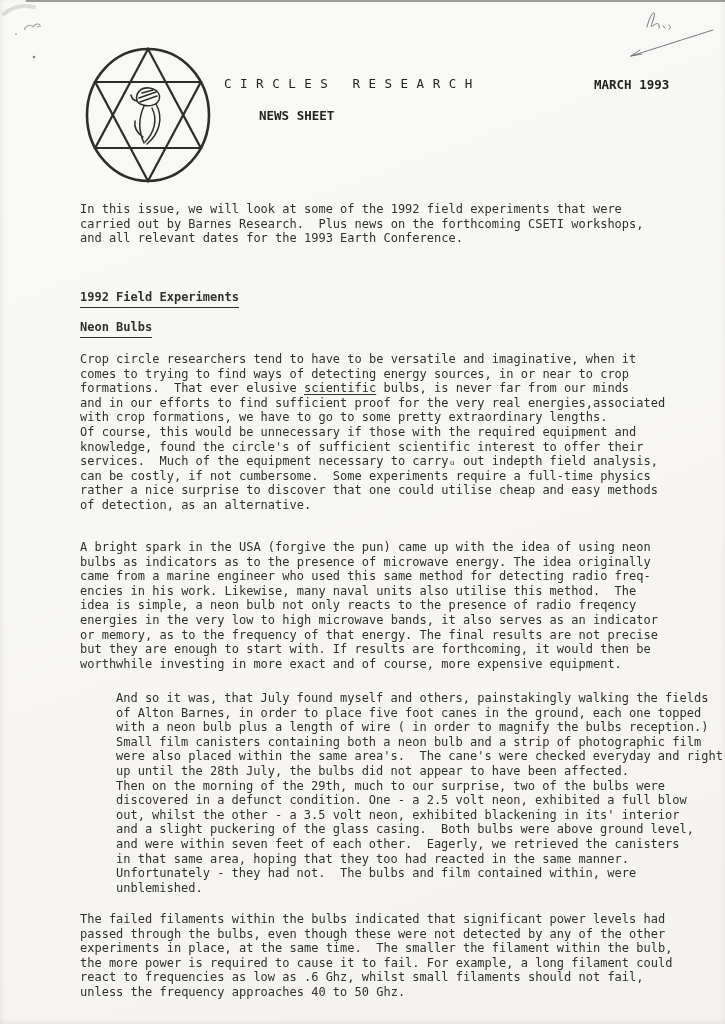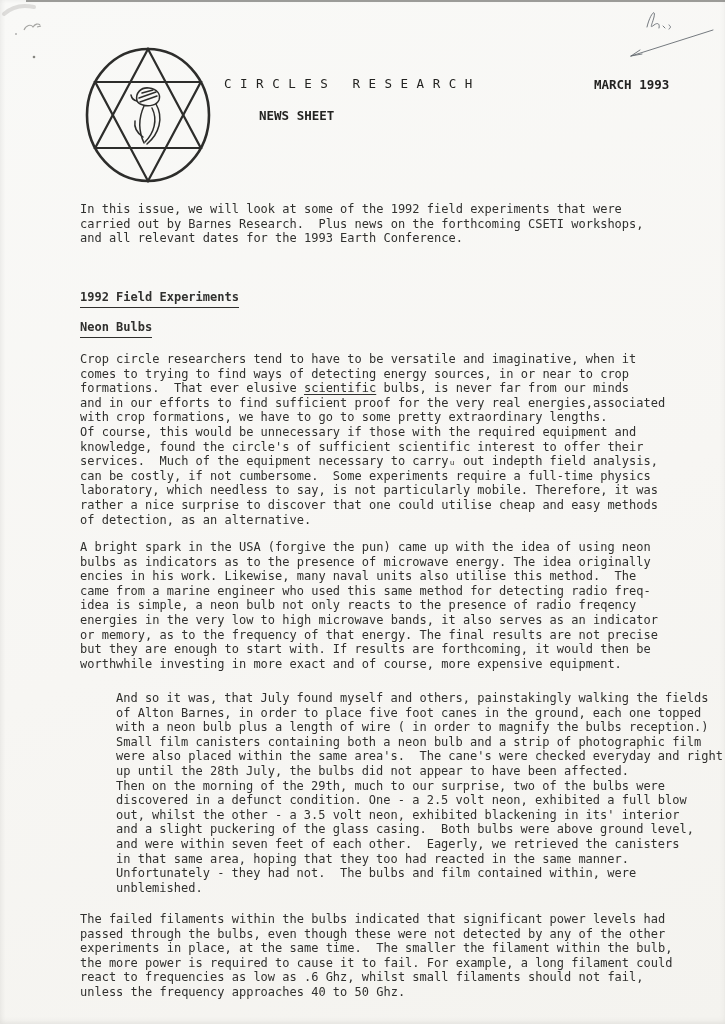--- a/index.html
+++ b/index.html
@@ -105,29 +105,28 @@
   <div class="block p1">
       <div class="tline"><span>Crop circle researchers tend to have to be versatile and imaginative, when it</span></div>
       <div class="tline"><span>comes to trying to find ways of detecting energy sources, in or near to crop</span></div>
       <div class="tline"><span>formations.  That ever elusive </span><span class="u">scientific</span><span> bulbs, is never far from our minds</span></div>
       <div class="tline"><span>and in our efforts to find sufficient proof for the very real energies,associated</span></div>
       <div class="tline"><span>with crop formations, we have to go to some pretty extraordinary lengths.</span></div>
       <div class="tline"><span>Of course, this would be unnecessary if those with the required equipment and</span></div>
       <div class="tline"><span>knowledge, found the circle's of sufficient scientific interest to offer their</span></div>
       <div class="tline"><span>services.  Much of the equipment necessary to carryᵤ out indepth field analysis,</span></div>
       <div class="tline"><span>can be costly, if not cumbersome.  Some experiments require a full-time physics</span></div>
-      <div class="tline"><span>laboratory, which needless to say, is not particularly mobile. Therefore, it was</span></div>
       <div class="tline"><span>rather a nice surprise to discover that one could utilise cheap and easy methods</span></div>
       <div class="tline"><span>of detection, as an alternative.</span></div>
     </div>
   <div class="block p2">
       <div class="tline"><span>A bright spark in the USA (forgive the pun) came up with the idea of using neon</span></div>
       <div class="tline"><span>bulbs as indicators as to the presence of microwave energy. The idea originally</span></div>
+      <div class="tline"><span>came from a marine engineer who used this same method for detecting radio freq-</span></div>
       <div class="tline"><span>encies in his work. Likewise, many naval units also utilise this method.  The</span></div>
-      <div class="tline"><span>came from a marine engineer who used this same method for detecting radio freq-</span></div>
       <div class="tline"><span>idea is simple, a neon bulb not only reacts to the presence of radio freqency</span></div>
       <div class="tline"><span>energies in the very low to high microwave bands, it also serves as an indicator</span></div>
       <div class="tline"><span>or memory, as to the frequency of that energy. The final results are not precise</span></div>
       <div class="tline"><span>but they are enough to start with. If results are forthcoming, it would then be</span></div>
       <div class="tline"><span>worthwhile investing in more exact and of course, more expensive equipment.</span></div>
     </div>
   <div class="block p3">
       <div class="tline"><span>And so it was, that July found myself and others, painstakingly walking the fields</span></div>
       <div class="tline"><span>of Alton Barnes, in order to place five foot canes in the ground, each one topped</span></div>
       <div class="tline"><span>with a neon bulb plus a length of wire ( in order to magnify the bulbs reception.)</span></div>

